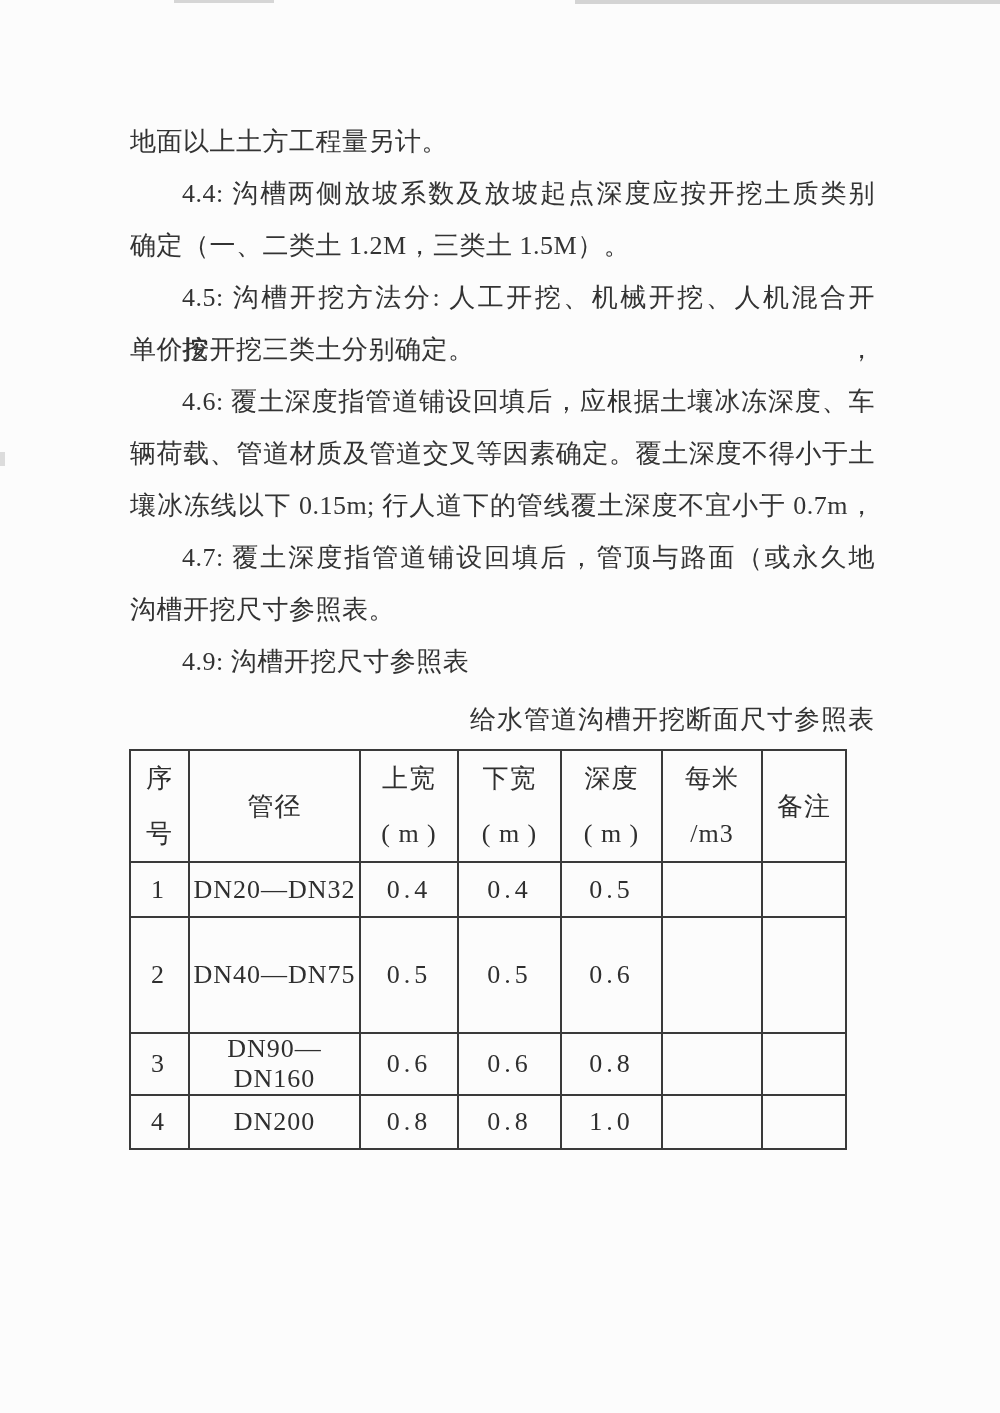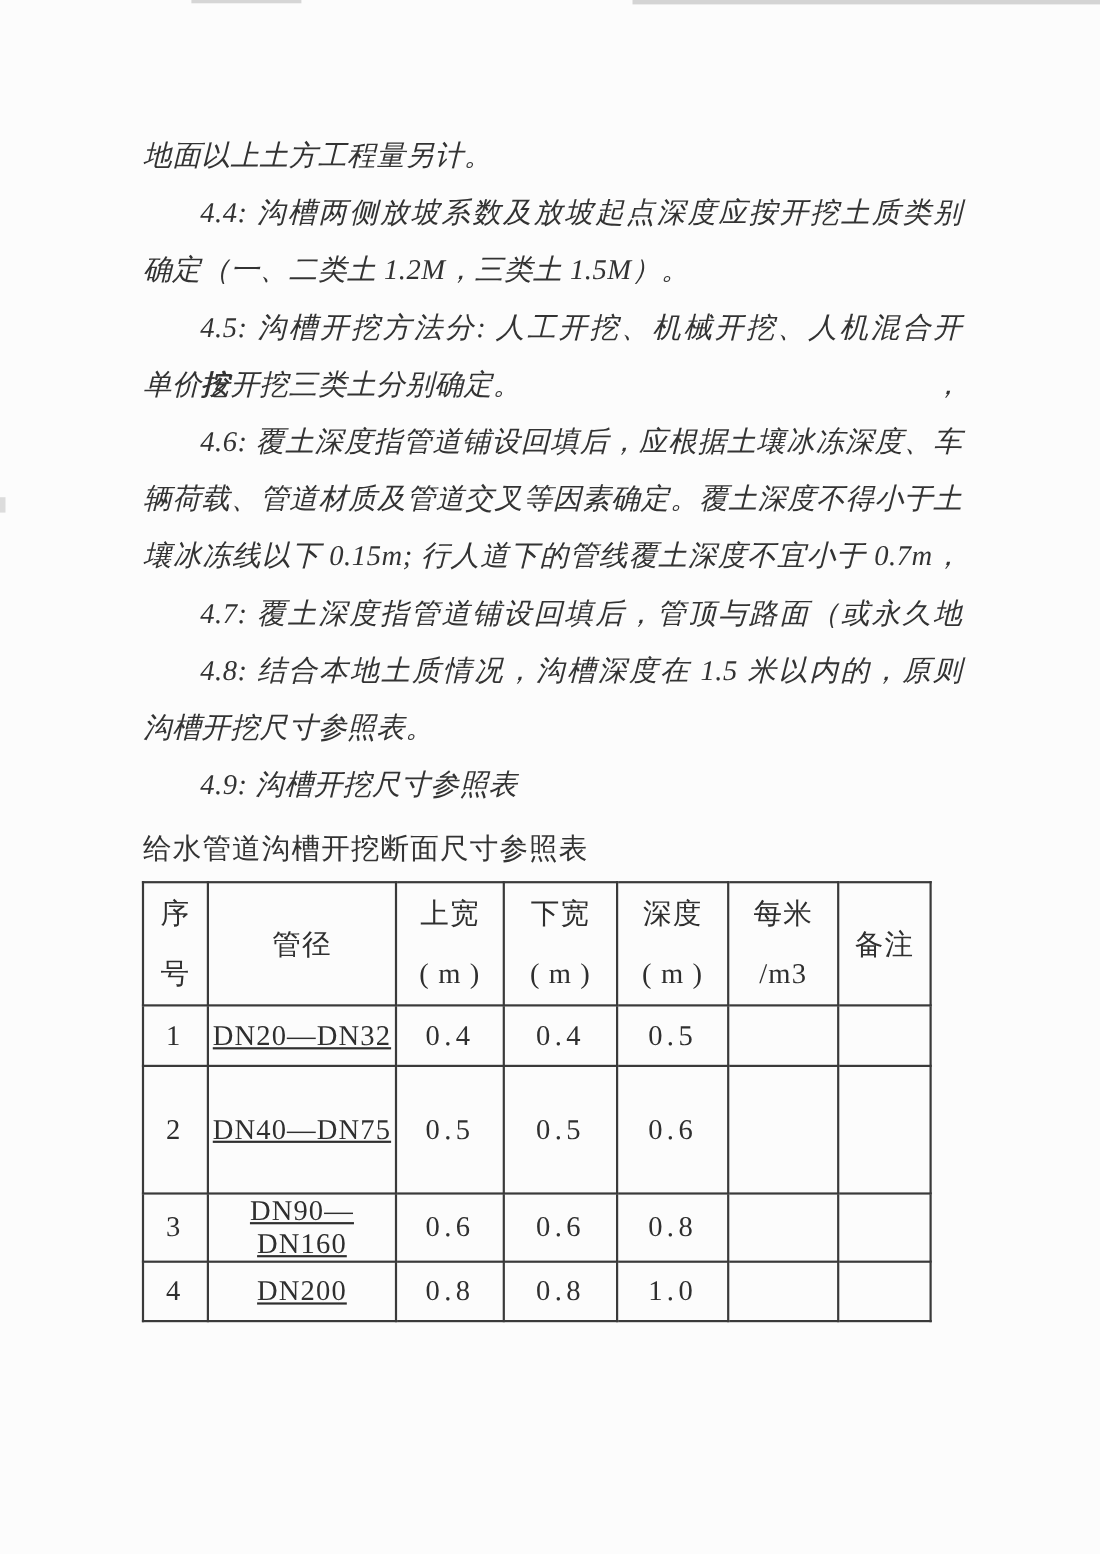--- a/index.html
+++ b/index.html
@@ -24,31 +24,30 @@
     top: 116px;
     width: 745px;
   }
   .line {
     font-size: 26px;
     line-height: 52px;
     height: 52px;
     text-align: justify;
     letter-spacing: 0.5px;
     white-space: normal;
-    font-style: italic;
   }
   .line.j { text-align-last: justify; }
   .line.ind { padding-left: 52px; }
 
   .table-title {
     font-size: 26px;
     line-height: 52px;
     height: 52px;
     margin-top: 6px;
-    text-align: left;
+    text-align: right;
     letter-spacing: 1px;
   }
 
   table.ref {
     margin-top: 3px;
     margin-left: -1px;
     border-collapse: collapse;
     table-layout: fixed;
     width: 716px;
   }
@@ -56,21 +55,21 @@
     border: 2px solid #3a3a3a;
     padding: 0;
     text-align: center;
     vertical-align: middle;
     font-weight: normal;
     font-size: 26px;
     color: #2f2f2f;
   }
   th .hl { display: block; line-height: 55px; letter-spacing: 1px; }
   td.num  { letter-spacing: 4px; }
-  td.pipe { letter-spacing: 1px; text-decoration: underline; }
+  td.pipe { letter-spacing: 1px; }
   tr.r-header { height: 108px; }
   tr.r-1 { height: 55px; }
   tr.r-2 { height: 116px; }
   tr.r-3 { height: 53px; }
   tr.r-4 { height: 54px; }
 </style>
 </head>
 <body>
 
 <div class="page">
@@ -81,21 +80,20 @@
   <div class="content">
     <div class="line">地面以上土方工程量另计。</div>
     <div class="line j ind">4.4: 沟槽两侧放坡系数及放坡起点深度应按开挖土质类别</div>
     <div class="line">确定（一、二类土 1.2M，三类土 1.5M）。</div>
     <div class="line j ind">4.5: 沟槽开挖方法分: 人工开挖、机械开挖、人机混合开挖，</div>
     <div class="line">单价按开挖三类土分别确定。</div>
     <div class="line j ind">4.6: 覆土深度指管道铺设回填后，应根据土壤冰冻深度、车</div>
     <div class="line j">辆荷载、管道材质及管道交叉等因素确定。覆土深度不得小于土</div>
     <div class="line j">壤冰冻线以下 0.15m; 行人道下的管线覆土深度不宜小于 0.7m，</div>
     <div class="line j ind">4.7: 覆土深度指管道铺设回填后，管顶与路面（或永久地</div>
-    <div class="line j ind">4.8: 结合本地土质情况，沟槽深度在 1.5 米以内的，原则</div>
     <div class="line">沟槽开挖尺寸参照表。</div>
     <div class="line ind">4.9: 沟槽开挖尺寸参照表</div>
 
     <div class="table-title">给水管道沟槽开挖断面尺寸参照表</div>
 
     <table class="ref">
       <colgroup>
         <col style="width:59px">
           <col style="width:171px">
           <col style="width:98px">

